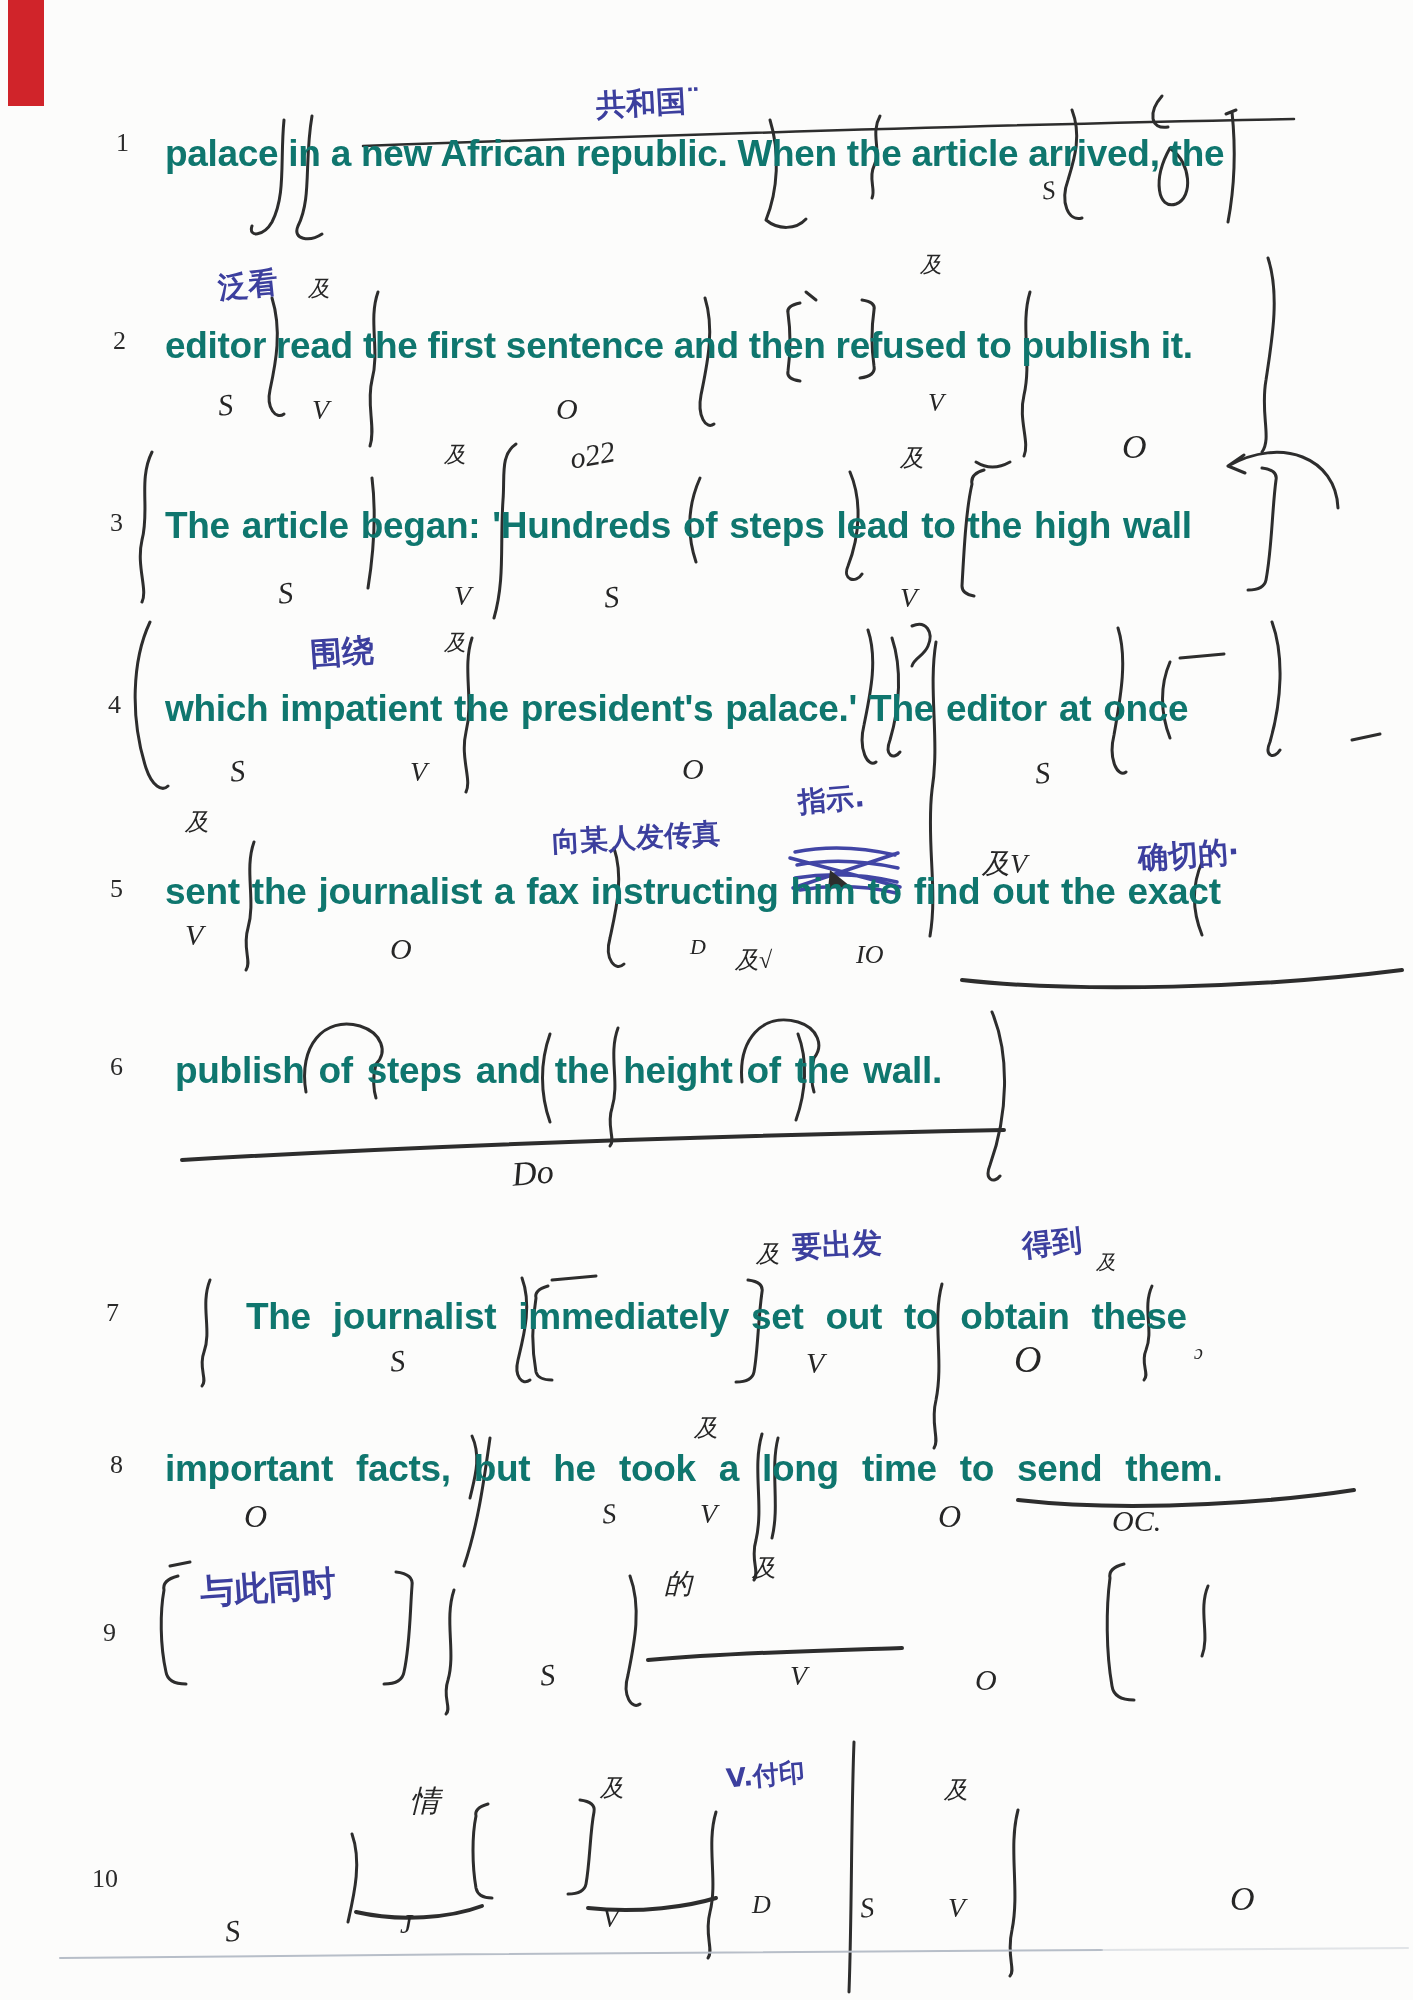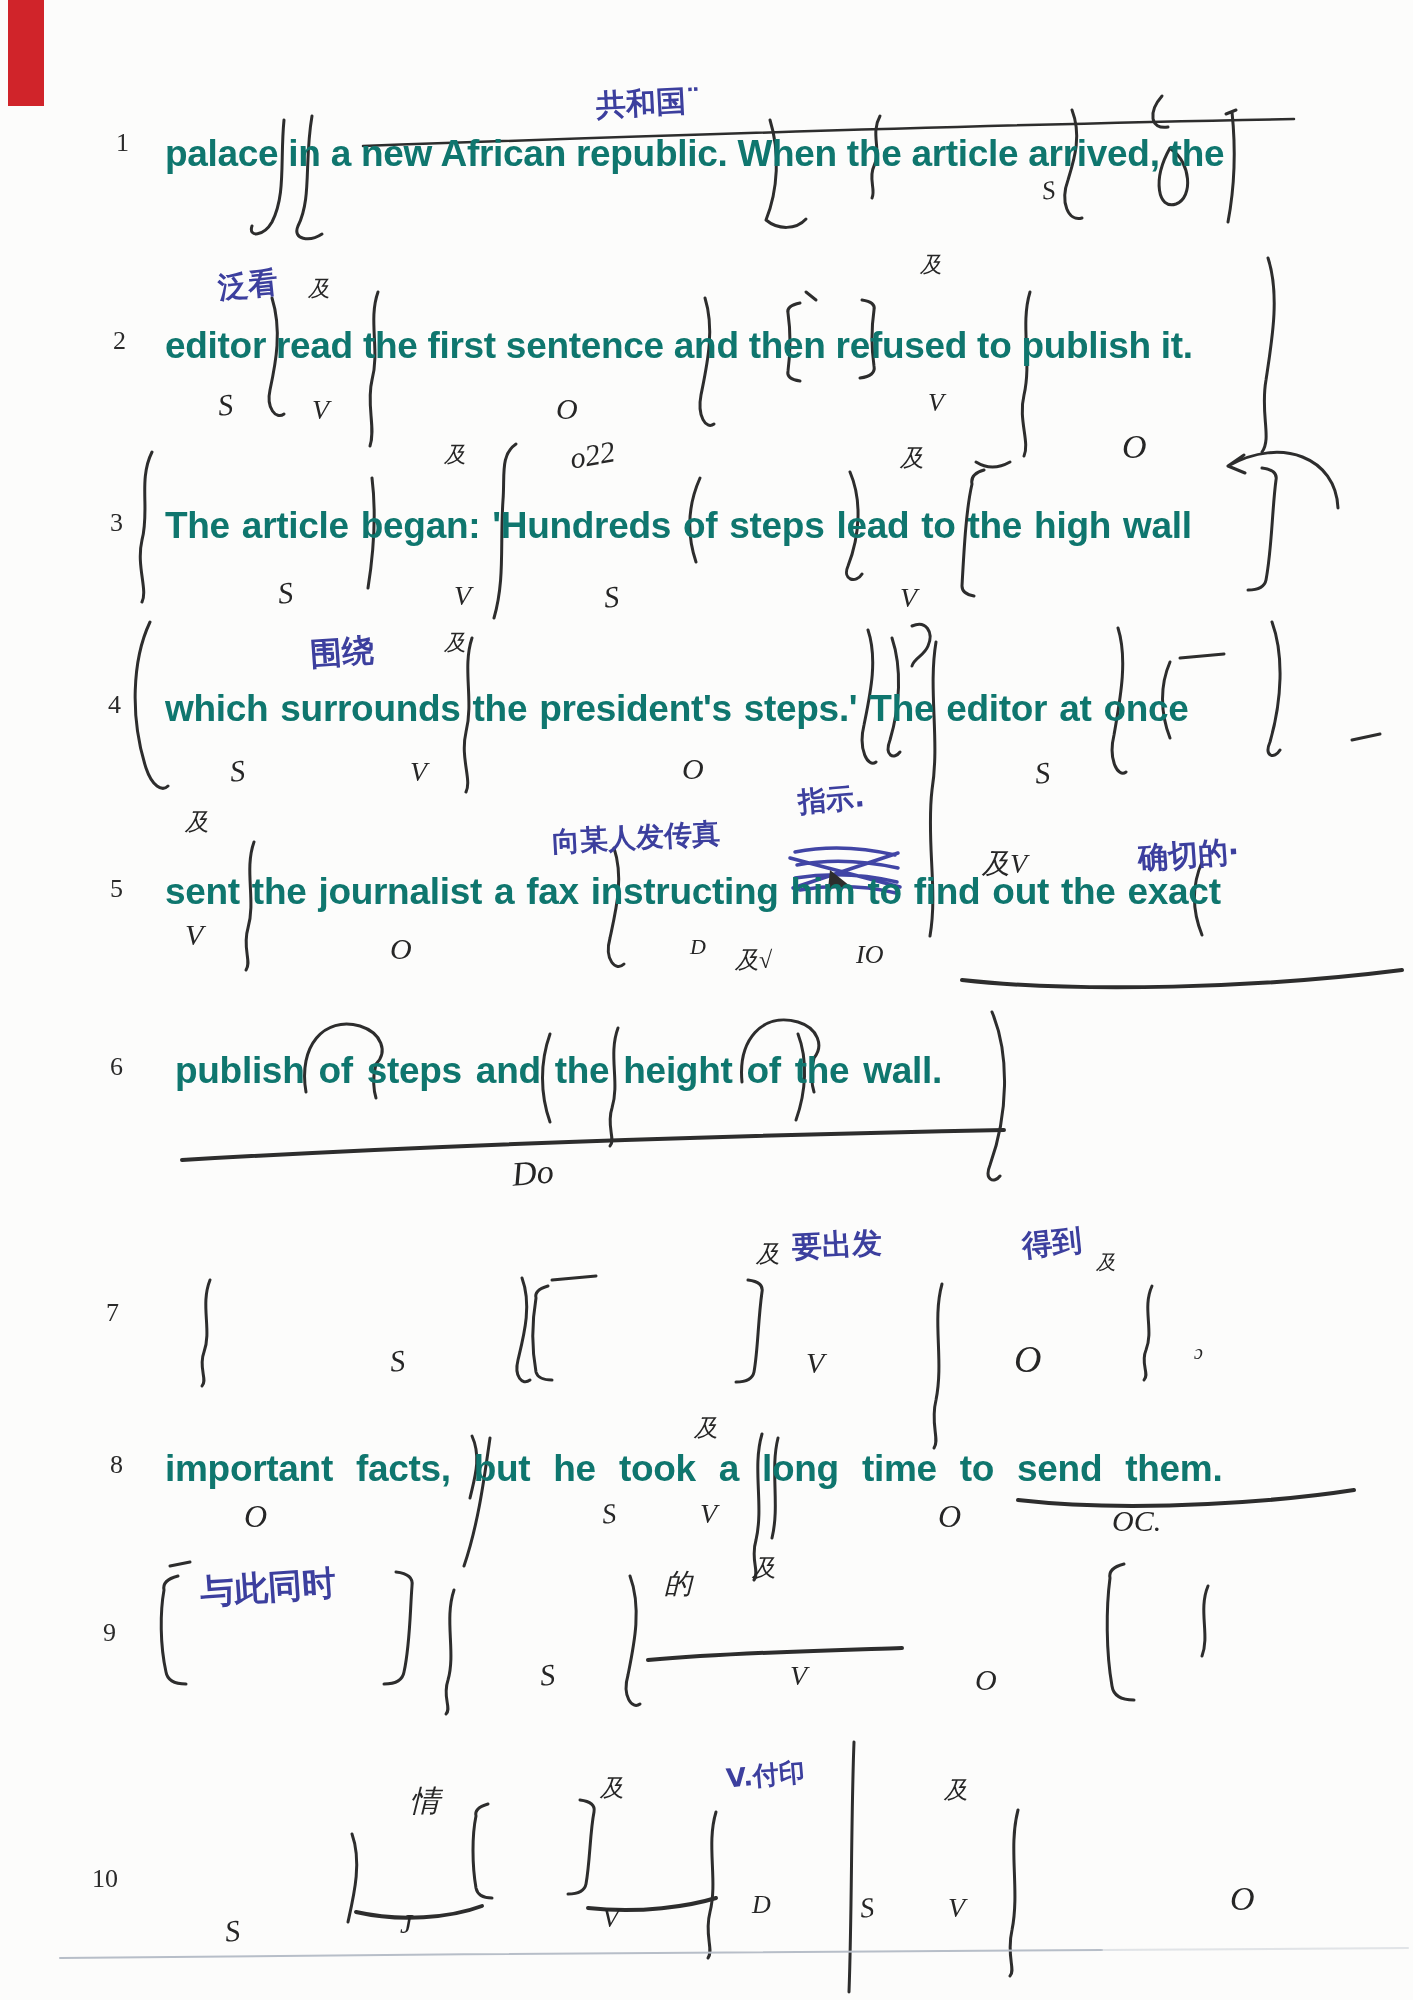--- a/index.html
+++ b/index.html
@@ -130,23 +130,24 @@
   <span class="lnum" style="left:110px;top:874px">5</span>
   <span class="lnum" style="left:110px;top:1052px">6</span>
   <span class="lnum" style="left:106px;top:1298px">7</span>
   <span class="lnum" style="left:110px;top:1450px">8</span>
   <span class="lnum" style="left:103px;top:1618px">9</span>
   <span class="lnum" style="left:92px;top:1864px">10</span>
 
   <div class="pline" style="left:165px;top:133px">palace in a new African republic. When the article arrived, the</div>
   <div class="pline" style="left:165px;top:325px">editor read the first sentence and then refused to publish it.</div>
   <div class="pline" style="left:165px;top:505px;word-spacing:2px">The article began: 'Hundreds of steps lead to the high wall</div>
-  <div class="pline" style="left:165px;top:688px;word-spacing:2px">which surrounds the president's steps.' The editor at once</div>
+  <div class="pline" style="left:165px;top:688px;word-spacing:2px">which impatient the president's palace.' The editor at once</div>
   <div class="pline" style="left:165px;top:871px;word-spacing:2px">sent the journalist a fax instructing him to find out the exact</div>
   <div class="pline" style="left:175px;top:1050px;word-spacing:4px">publish of steps and the height of the wall.</div>
+  <div class="pline" style="left:246px;top:1296px;word-spacing:12px">The journalist immediately set out to obtain these</div>
   <div class="pline" style="left:165px;top:1448px;word-spacing:13px">important facts, but he took a long time to send them.</div>
 
   <span class="hb" style="left:596px;top:88px;font-size:30px;transform:rotate(-3deg)">共和国¨</span>
   <span class="hb" style="left:218px;top:270px;font-size:30px;transform:rotate(-6deg)">泛看</span>
   <span class="hb" style="left:310px;top:636px;font-size:32px;transform:rotate(-4deg)">围绕</span>
   <span class="hb" style="left:552px;top:824px;font-size:28px;transform:rotate(-3deg)">向某人发传真</span>
   <span class="hb" style="left:798px;top:786px;font-size:28px;transform:rotate(-5deg)">指示.</span>
   <span class="hb" style="left:1138px;top:840px;font-size:30px;transform:rotate(-4deg)">确切的·</span>
   <span class="hb" style="left:792px;top:1230px;font-size:30px;transform:rotate(-3deg)">要出发</span>
   <span class="hb" style="left:1022px;top:1228px;font-size:30px;transform:rotate(-6deg)">得到</span>

